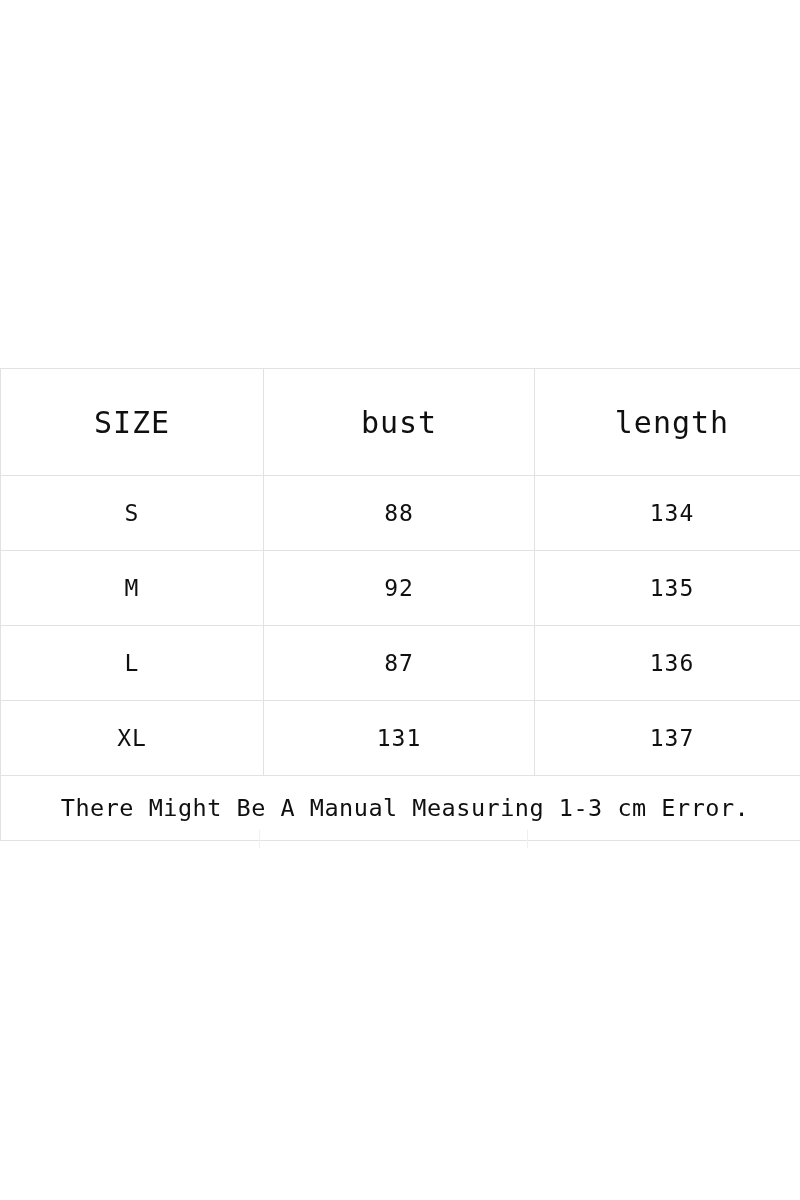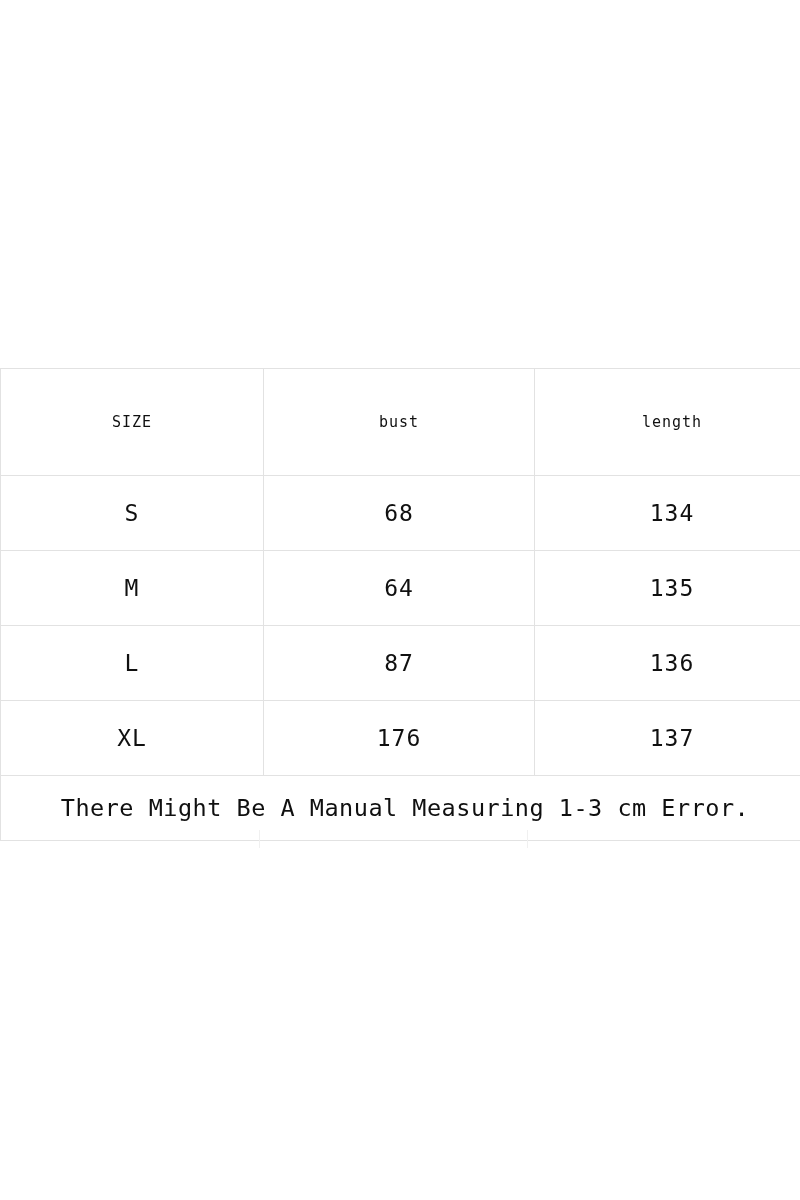--- a/index.html
+++ b/index.html
@@ -33,21 +33,21 @@
   }
   table.size-chart td {
     border: 1px solid #e2e2e2;
     text-align: center;
     vertical-align: middle;
     font-family: "DejaVu Sans Mono", monospace;
     color: #101010;
   }
   table.size-chart tr.header-row td {
     height: 104px;
-    font-size: 15px;
+    font-size: 30px;
     letter-spacing: 1px;
   }
   table.size-chart tr.data-row td {
     height: 72px;
     font-size: 23px;
     letter-spacing: 1px;
   }
   table.size-chart tr.note-row td {
     height: 62px;
     font-size: 23.5px;
@@ -84,36 +84,36 @@
   <div class="table-wrap">
     <table class="size-chart">
       <tbody>
         <tr class="header-row">
           <td class="col-size">SIZE</td>
           <td class="col-bust">bust</td>
           <td class="col-length">length</td>
         </tr>
         <tr class="data-row">
           <td>S</td>
-          <td>68</td>
+          <td>88</td>
           <td>134</td>
         </tr>
         <tr class="data-row">
           <td>M</td>
-          <td>64</td>
+          <td>92</td>
           <td>135</td>
         </tr>
         <tr class="data-row">
           <td>L</td>
           <td>87</td>
           <td>136</td>
         </tr>
         <tr class="data-row">
           <td>XL</td>
-          <td>176</td>
+          <td>131</td>
           <td>137</td>
         </tr>
         <tr class="note-row">
           <td colspan="3">There Might Be A Manual Measuring 1-3 cm Error.</td>
         </tr>
       </tbody>
     </table>
     <div class="ghost-lines">
       <div class="ghost-v" style="left:259px; top:462px; height:18px;"></div>
       <div class="ghost-v" style="left:527px; top:462px; height:18px;"></div>

